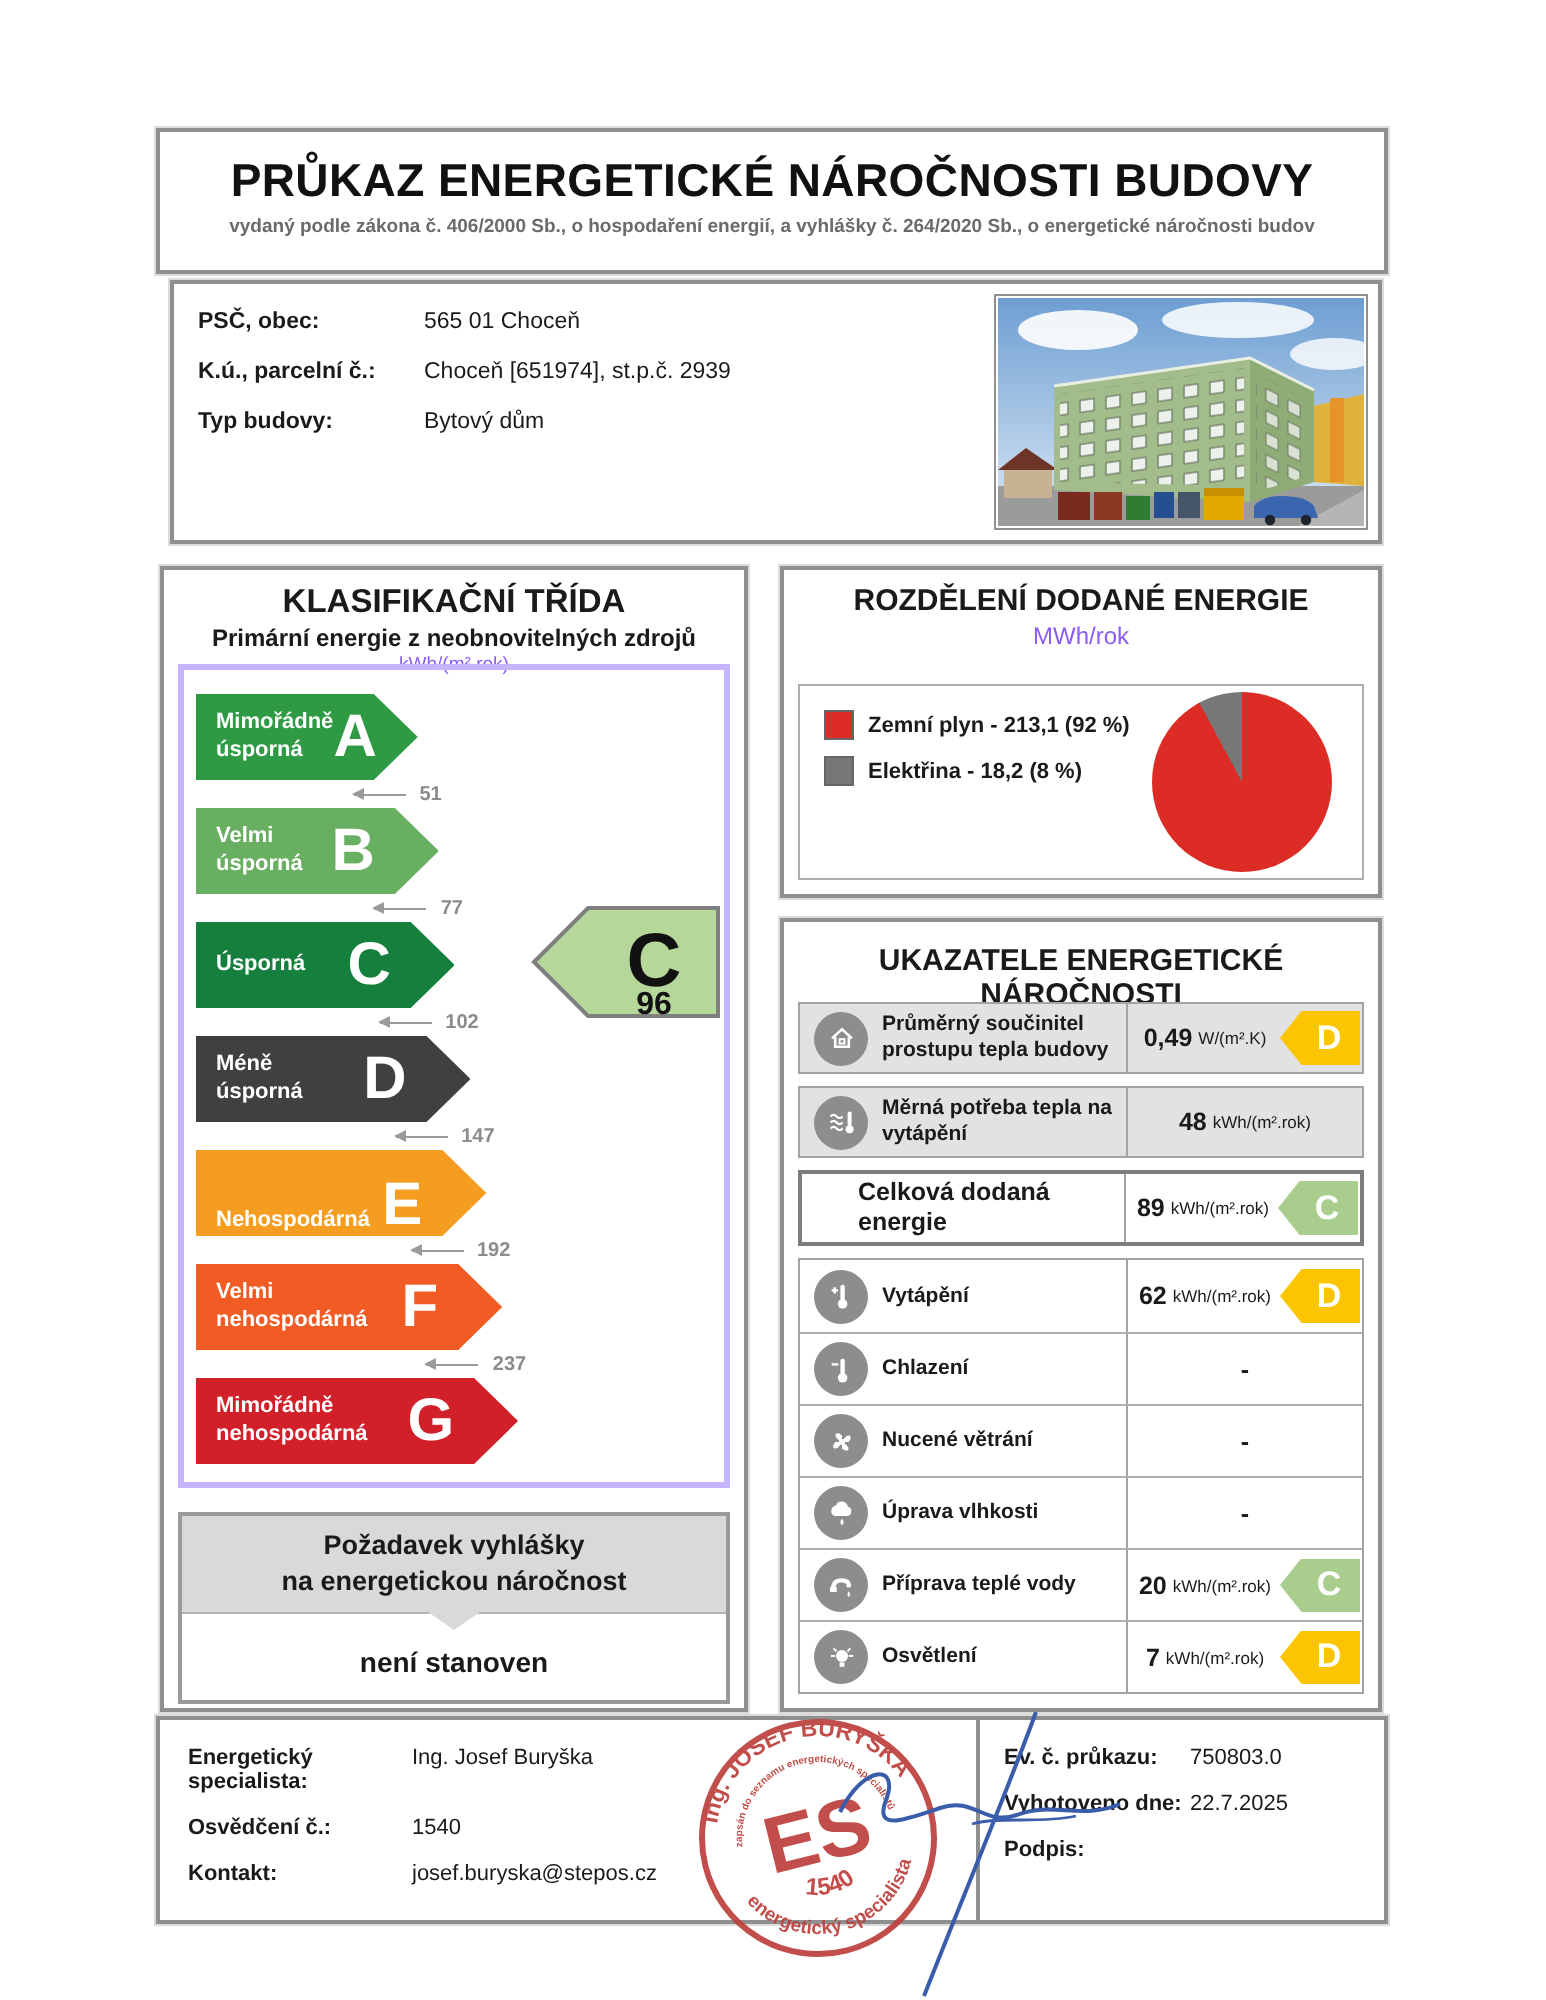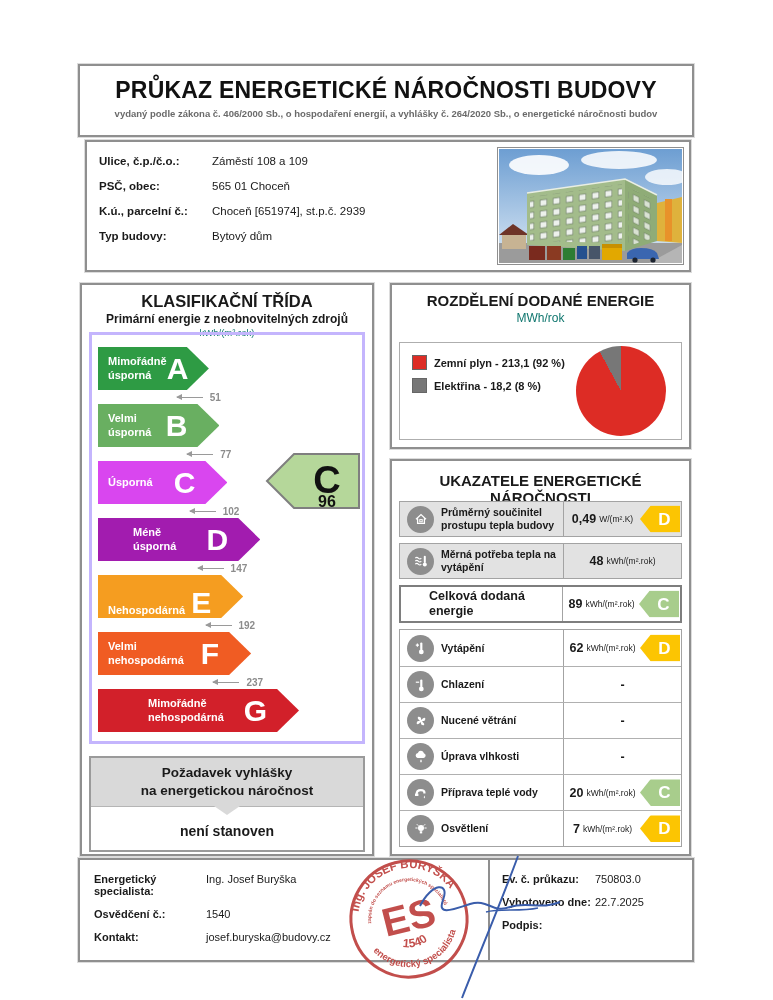--- a/index.html
+++ b/index.html
@@ -18,21 +18,21 @@
   .info-row{display:flex;font-size:11.5px;line-height:16px;margin-bottom:9px}
   .info-row .lbl{font-weight:bold;width:113px;flex:none}
   .info-row.area .lbl{width:auto;margin-right:10px}
   .info-row.area .val{font-weight:bold}
   #photo-frame{position:absolute;right:5px;top:5px;width:187px;height:118px;border:1px solid #8f8f8f;background:#fff;padding:1px;box-sizing:border-box}
 
   
   #class-panel{left:80px;top:283px;width:290px;height:569px}
   .panel-title{font-size:16.5px;font-weight:bold;text-align:center;margin-top:7px}
   .panel-sub{font-size:12px;font-weight:bold;text-align:center;margin-top:1px}
-  .panel-unit{font-size:9.5px;text-align:center;margin-top:1px;color:#0f766e}
+  .panel-unit{font-size:9.5px;text-align:center;margin-top:1px;color:#8b5cf6}
   #scale-box{position:absolute;left:7px;right:7px;top:47px;height:412px;border:3px solid #c4b5fd;padding:12px 0 0 6px;box-sizing:border-box}
   .cls-bar{height:43px;display:flex;align-items:center;color:#fff;
            clip-path:polygon(0 0,calc(100% - 22px) 0,100% 50%,calc(100% - 22px) 100%,0 100%)}
   .cls-label{flex:1;font-size:11px;font-weight:bold;line-height:1.25;padding-left:10px}
   .cls-letter{font-size:30px;font-weight:bold;margin-right:32px;line-height:1}
   .cls-threshold{height:14px;display:flex;justify-content:flex-end;align-items:center;
                  font-size:10px;font-weight:bold;color:#8c8c8c}
   .arr{display:inline-block;width:26px;height:1px;background:#9a9a9a;position:relative;margin-right:7px}
   .arr::before{content:"";position:absolute;left:-1px;top:-3px;border-right:6px solid #9a9a9a;
                border-top:3px solid transparent;border-bottom:3px solid transparent}
@@ -92,24 +92,20 @@
 
 <div class="page">
 
   <div class="box" id="header-box">
     <h1>PRŮKAZ ENERGETICKÉ NÁROČNOSTI BUDOVY</h1>
     <div class="sub">vydaný podle zákona č. 406/2000 Sb., o hospodaření energií, a vyhlášky č. 264/2020 Sb., o energetické náročnosti budov</div>
   </div>
 
   <div class="box" id="info-box">
     <div id="info-rows">
-        <div class="info-row">
-          <span class="lbl">Ulice, č.p./č.o.:</span>
-          <span class="val">Záměstí 108 a 109</span>
-        </div>
         <div class="info-row">
           <span class="lbl">PSČ, obec:</span>
           <span class="val">565 01 Choceň</span>
         </div>
         <div class="info-row">
           <span class="lbl">K.ú., parcelní č.:</span>
           <span class="val">Choceň [651974], st.p.č. 2939</span>
         </div>
         <div class="info-row">
           <span class="lbl">Typ budovy:</span>
@@ -174,29 +170,29 @@
             <span>51</span>
           </div>
           <div class="cls-bar" style="width: 46%; background: rgb(105, 175, 97);">
             <span class="cls-label">Velmi úsporná</span>
             <span class="cls-letter">B</span>
           </div>
           <div class="cls-threshold" style="width: calc(46% + 12px);">
             <span class="arr"></span>
             <span>77</span>
           </div>
-          <div class="cls-bar" style="width: 49%; background: #d946ef;">
+          <div class="cls-bar" style="width: 49%; background: #15803d;">
             <span class="cls-label">Úsporná</span>
             <span class="cls-letter">C</span>
           </div>
           <div class="cls-threshold" style="width: calc(49% + 12px);">
             <span class="arr"></span>
             <span>102</span>
           </div>
-          <div class="cls-bar" style="width: 52%; background: #a21caf; padding-left: 25px;">
+          <div class="cls-bar" style="width: 52%; background: #404040;">
             <span class="cls-label">Méně úsporná</span>
             <span class="cls-letter">D</span>
           </div>
           <div class="cls-threshold" style="width: calc(52% + 12px);">
             <span class="arr"></span>
             <span>147</span>
           </div>
           <div class="cls-bar" style="width: 55%; background: rgb(245, 157, 32); align-items: flex-end;">
             <span class="cls-label">Nehospodárná</span>
             <span class="cls-letter">E</span>
@@ -206,21 +202,21 @@
             <span>192</span>
           </div>
           <div class="cls-bar" style="width: 58%; background: rgb(240, 92, 35);">
             <span class="cls-label">Velmi nehospodárná</span>
             <span class="cls-letter">F</span>
           </div>
           <div class="cls-threshold" style="width: calc(58% + 12px);">
             <span class="arr"></span>
             <span>237</span>
           </div>
-          <div class="cls-bar" style="width: 61%; background: rgb(210, 32, 42); padding-left: 40px;">
+          <div class="cls-bar" style="width: 61%; background: rgb(210, 32, 42);">
             <span class="cls-label">Mimořádně nehospodárná</span>
             <span class="cls-letter">G</span>
           </div>
         </div>
       <svg id="marker" width="96" height="58" viewBox="0 0 96 58">
         <polygon id="marker-shape" points="2,29 29,2 94,2 94,56 29,56" fill="#b5d79a" stroke="#7f7f7f" stroke-width="2"></polygon>
         <text x="62" y="41" text-anchor="middle" font-size="38" font-weight="bold" fill="#111">C</text>
         <text x="62" y="55" text-anchor="middle" font-size="16" font-weight="bold" fill="#111">96</text>
       </svg>
     </div>
@@ -383,21 +379,21 @@
         <div class="f-row">
           <span class="f-lbl">Energetický specialista:</span>
           <span>Ing. Josef Buryška</span>
         </div>
         <div class="f-row">
           <span class="f-lbl">Osvědčení č.:</span>
           <span>1540</span>
         </div>
         <div class="f-row">
           <span class="f-lbl">Kontakt:</span>
-          <span>josef.buryska@budovy.cz</span>
+          <span>josef.buryska@stepos.cz</span>
         </div>
       </div>
     <div class="f-col" id="f-right">
         <div class="f-row">
           <span class="f-lbl">Ev. č. průkazu:</span>
           <span>750803.0</span>
         </div>
         <div class="f-row">
           <span class="f-lbl">Vyhotoveno dne:</span>
           <span>22.7.2025</span>

